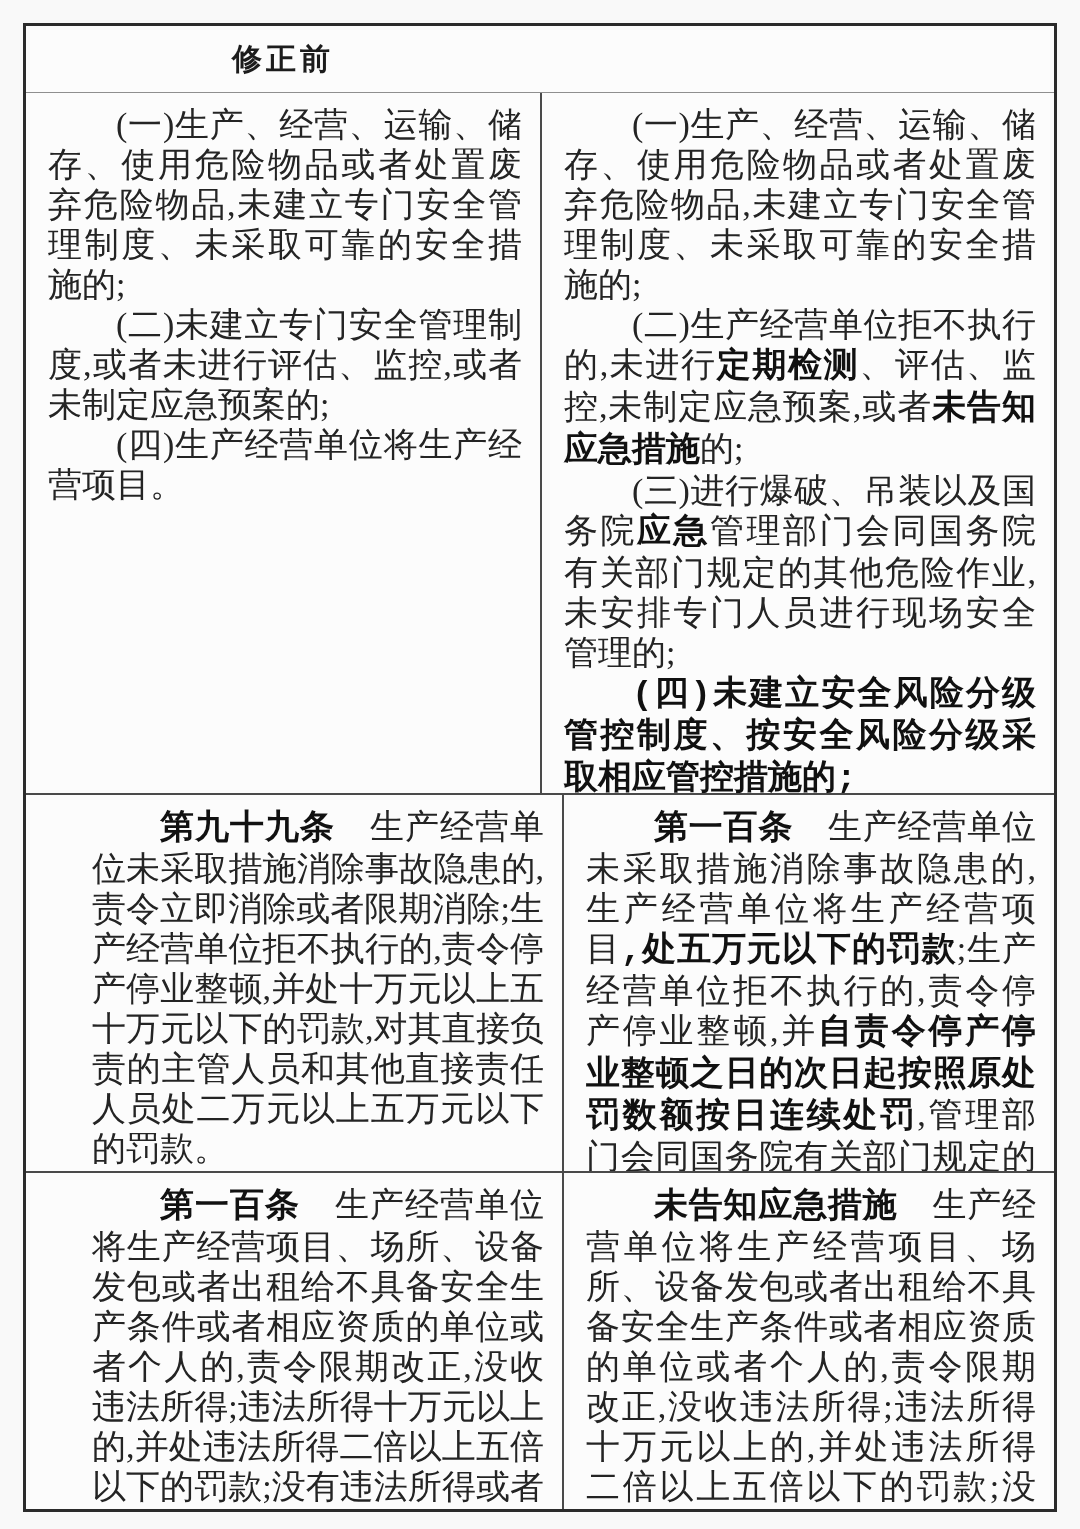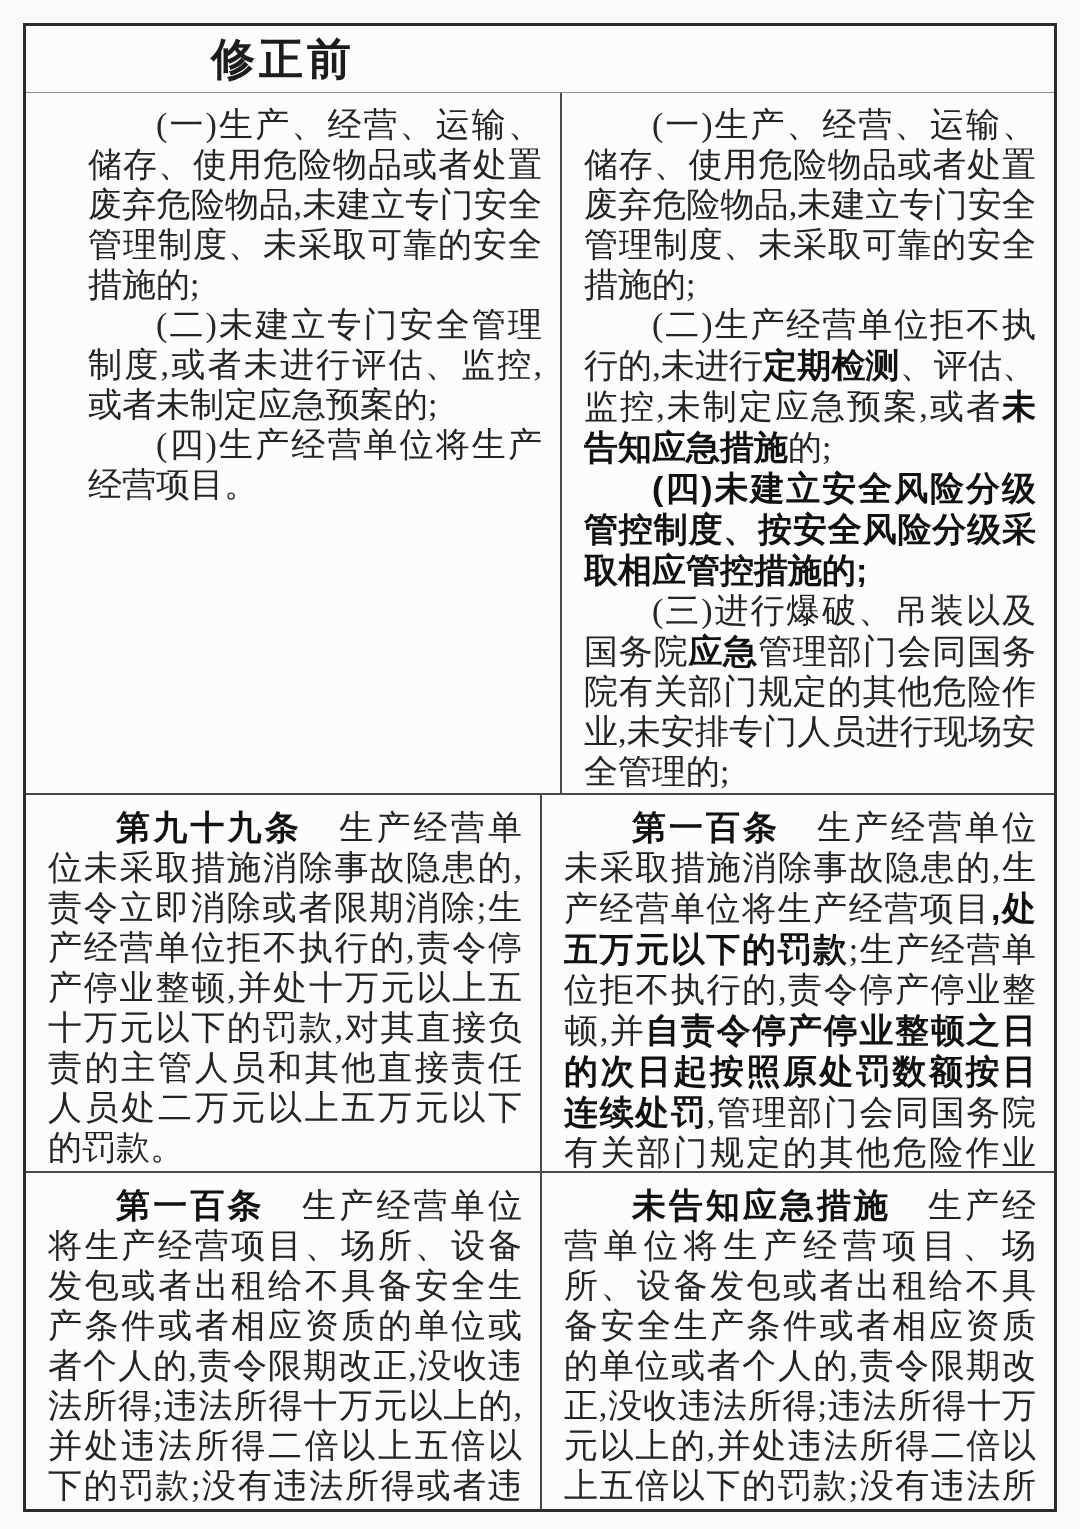--- a/index.html
+++ b/index.html
@@ -24,35 +24,36 @@
     grid-template-columns: 1fr 1fr;
     height: 66px;
     border-bottom: 1px solid #8f8f8f;
   }
   .header-cell {
     display: flex;
     align-items: center;
     justify-content: center;
     font-family: "Liberation Sans", sans-serif;
     font-weight: 700;
-    font-size: 44px;
+    font-size: 30px;
     letter-spacing: 4px;
     color: #1c1c1c;
   }
   .header-cell.after {
     border-left: 2px solid #4a4a4a;
   }
   .body-row {
     display: grid;
     grid-template-columns: 1fr 1fr;
   }
   .body-row + .body-row {
     border-top: 2px solid #4a4a4a;
+    padding-left: 44px;
   }
-  .body-row:nth-of-type(2) { height: 700px; padding-left: 40px; }
+  .body-row:nth-of-type(2) { height: 700px; }
   .body-row:nth-of-type(3) { height: 376px; }
   .body-row:nth-of-type(4) { height: 336px; }
   .cell {
     padding: 12px 18px 0 22px;
     overflow: hidden;
     box-sizing: border-box;
   }
   .cell.after {
     border-left: 2px solid #4a4a4a;
   }
@@ -62,21 +63,21 @@
     font-family: "Liberation Serif", serif;
     font-size: 34px;
     line-height: 40px;
     color: #242424;
     text-align: justify;
     text-justify: inter-character;
     word-break: break-all;
   }
   .seg { font-family: "Liberation Serif", serif; font-weight: 400; }
   .seg.b {
-    font-family: Liberation Sans, sans-serif;
+    font-family: Liberation Mono, monospace;
     font-weight: 700;
     color: #111;
   }
 </style>
 </head>
 <body>
 
 <div class="doc-table">
   <div class="header-row">
     <div class="header-cell before">修正前</div>
@@ -84,22 +85,22 @@
 
 <div class="body-row">
       <div class="cell before">
         <p><span class="seg">(一)生产、经营、运输、储存、使用危险物品或者处置废弃危险物品,未建立专门安全管理制度、未采取可靠的安全措施的;</span></p>
         <p><span class="seg">(二)未建立专门安全管理制度,或者未进行评估、监控,或者未制定应急预案的;</span></p>
         <p><span class="seg">(四)生产经营单位将生产经营项目。</span></p>
       </div>
       <div class="cell after">
         <p><span class="seg">(一)生产、经营、运输、储存、使用危险物品或者处置废弃危险物品,未建立专门安全管理制度、未采取可靠的安全措施的;</span></p>
         <p><span class="seg">(二)生产经营单位拒不执行的,未进行</span><span class="seg b">定期检测</span><span class="seg">、评估、监控,未制定应急预案,或者</span><span class="seg b">未告知应急措施</span><span class="seg">的;</span></p>
+        <p><span class="seg">(三)进行爆破、吊装以及国务院</span><span class="seg b">应急</span><span class="seg">管理部门会同国务院有关部门规定的其他危险作业,未安排专门人员进行现场安全管理的;</span></p>
         <p><span class="seg b">(四)未建立安全风险分级管控制度、按安全风险分级采取相应管控措施的;</span></p>
-        <p><span class="seg">(三)进行爆破、吊装以及国务院</span><span class="seg b">应急</span><span class="seg">管理部门会同国务院有关部门规定的其他危险作业,未安排专门人员进行现场安全管理的;</span></p>
         <p></p>
       </div>
     </div>
     <div class="body-row">
       <div class="cell before">
         <p><span class="seg b">第九十九条</span><span class="seg">　生产经营单位未采取措施消除事故隐患的,责令立即消除或者限期消除;生产经营单位拒不执行的,责令停产停业整顿,并处十万元以上五十万元以下的罚款,对其直接负责的主管人员和其他直接责任人员处二万元以上五万元以下的罚款。</span></p>
       </div>
       <div class="cell after">
         <p><span class="seg b">第一百条</span><span class="seg">　生产经营单位未采取措施消除事故隐患的,生产经营单位将生产经营项目</span><span class="seg b">,处五万元以下的罚款</span><span class="seg">;生产经营单位拒不执行的,责令停产停业整顿,并</span><span class="seg b">自责令停产停业整顿之日的次日起按照原处罚数额按日连续处罚</span><span class="seg">,管理部门会同国务院有关部门规定的其他危险作业</span><span class="seg b">五</span><span class="seg">万元以上</span></p>
       </div>

